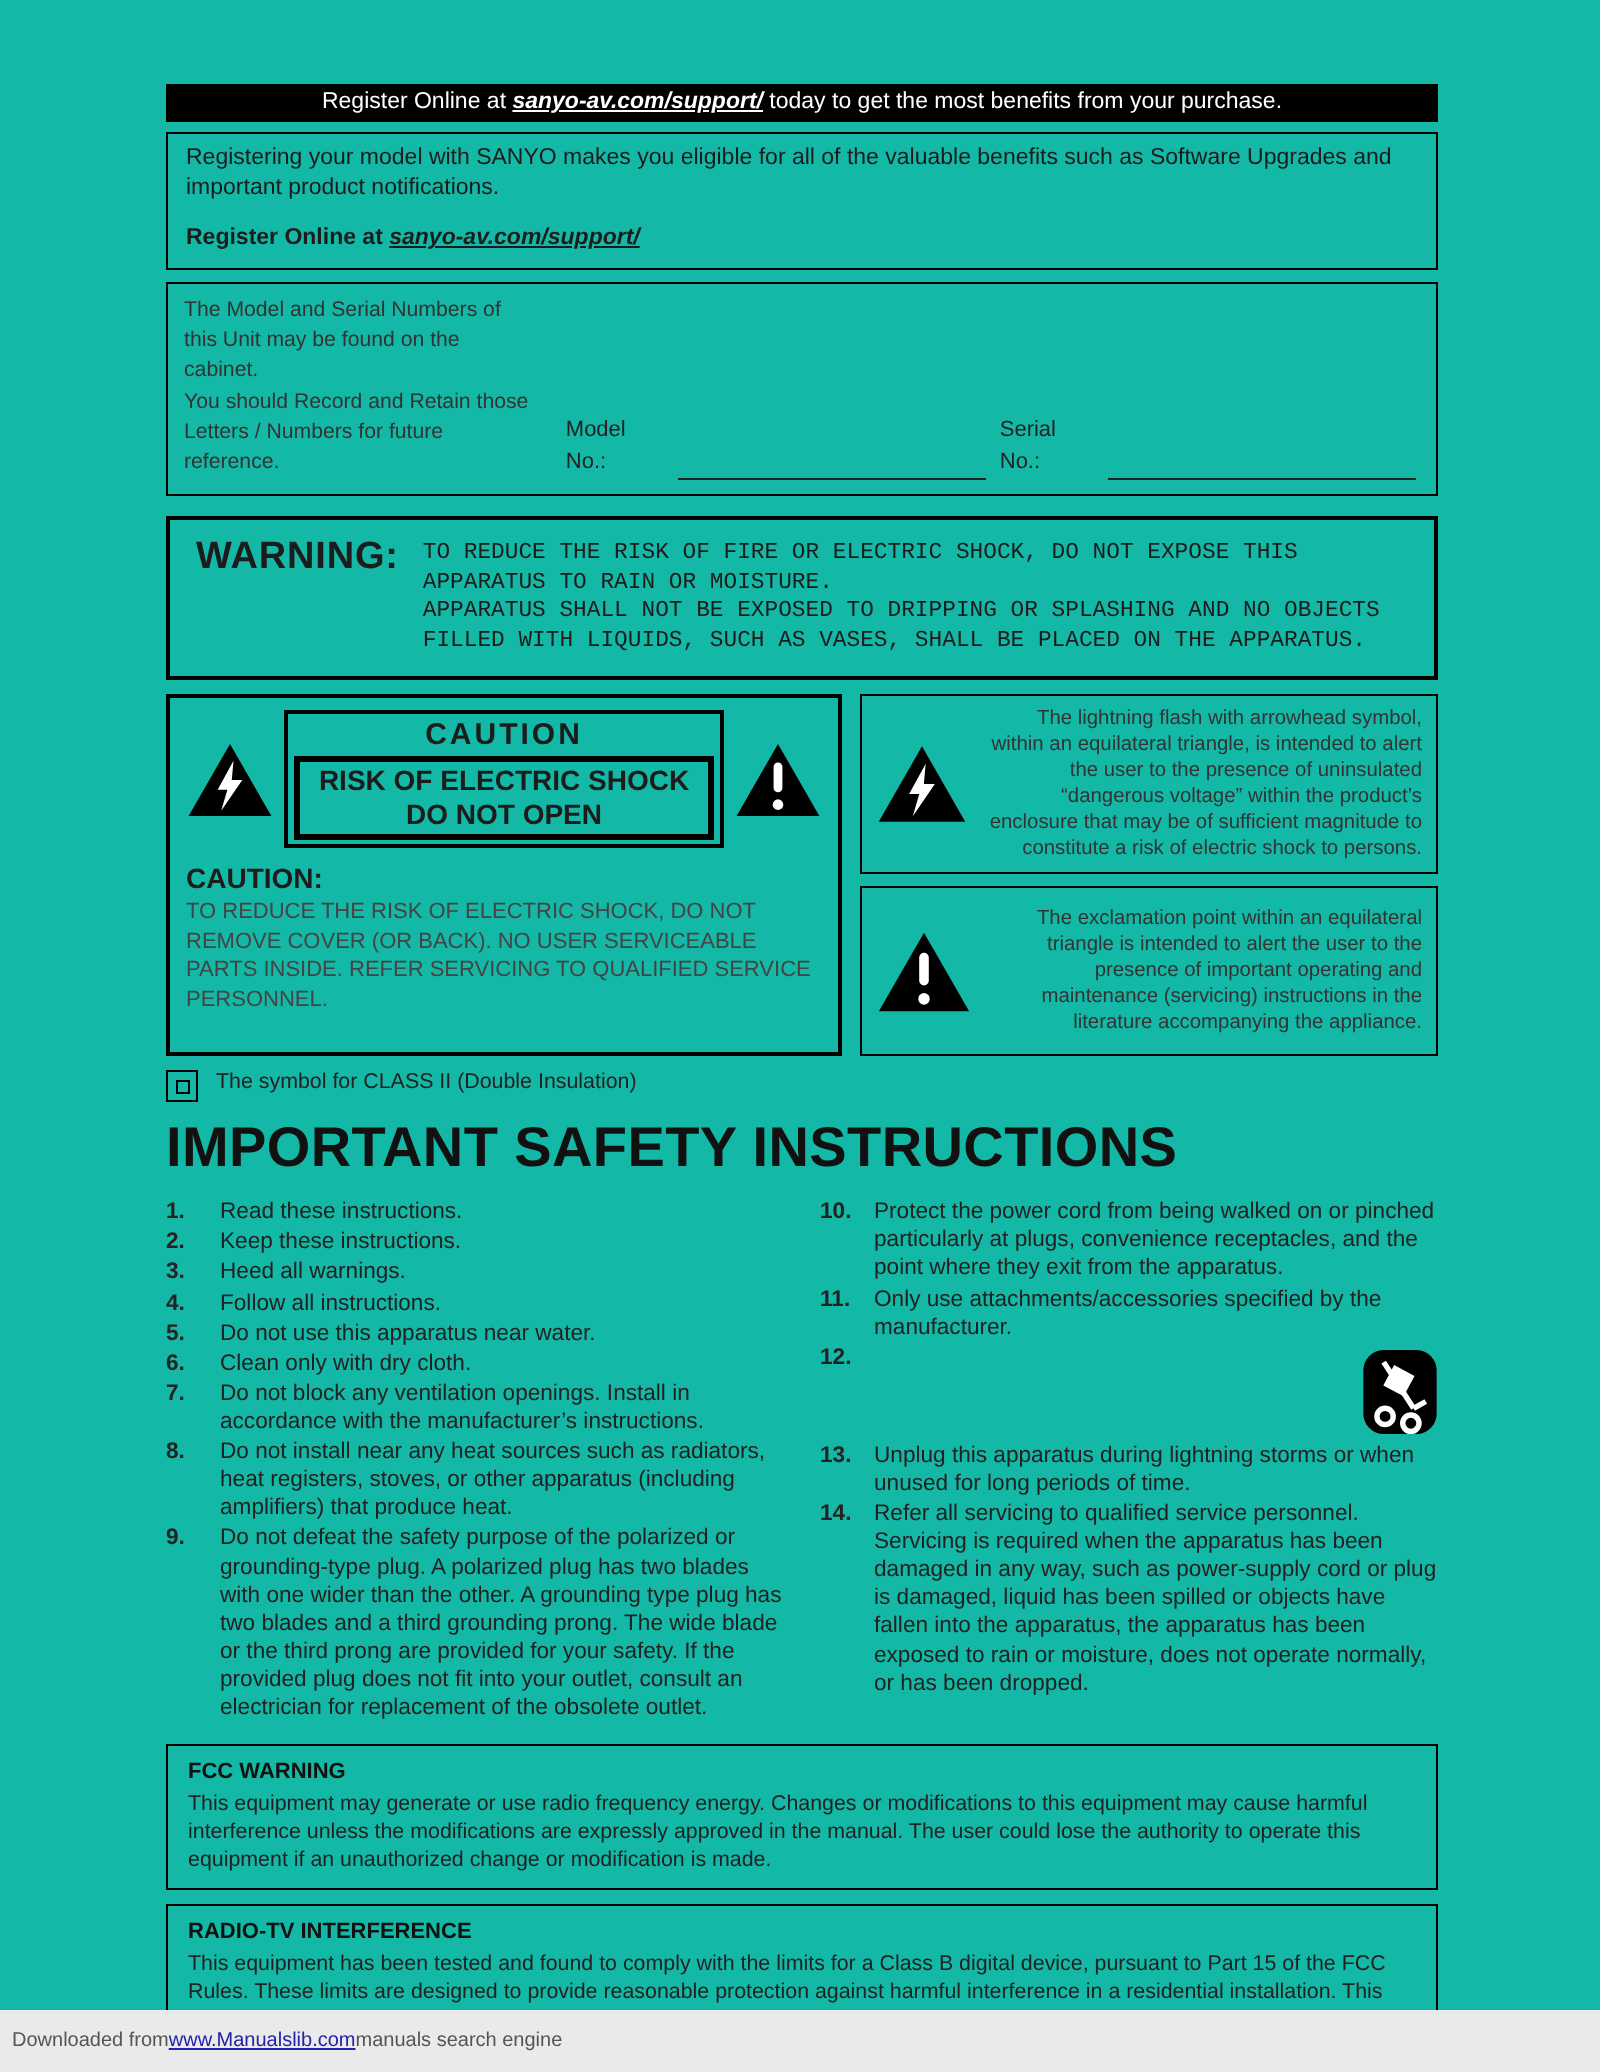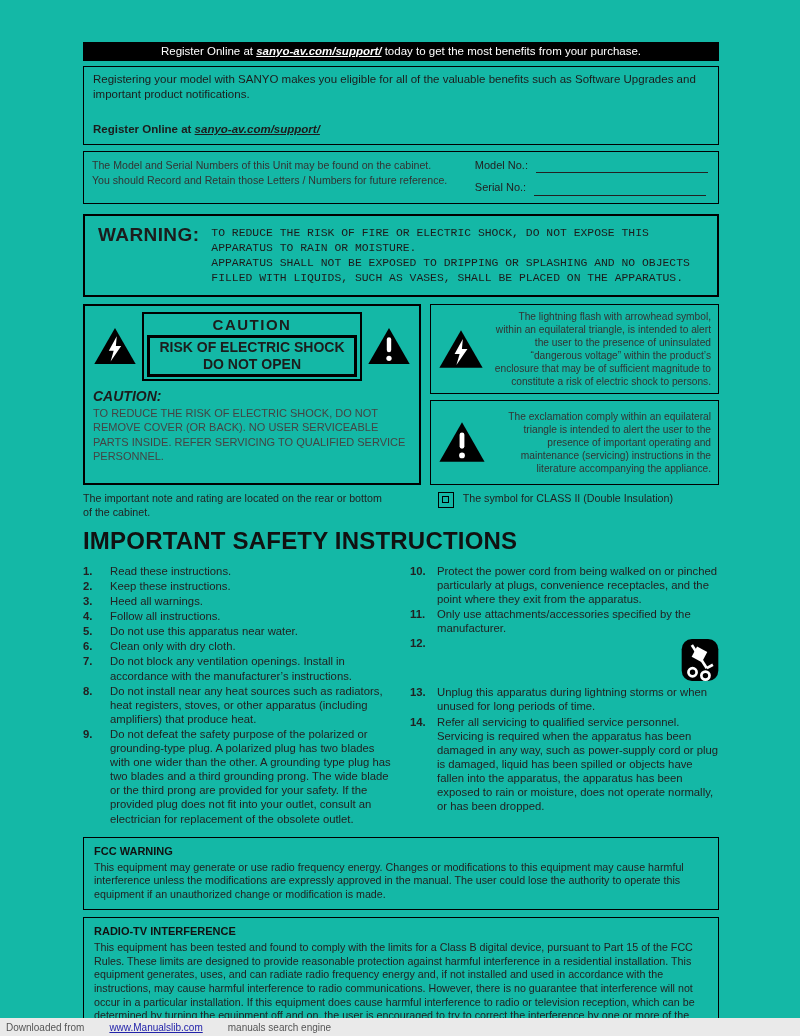--- a/index.html
+++ b/index.html
@@ -6,67 +6,67 @@
   html,body { background:#fff; }
   body { font-family:"Liberation Sans","DejaVu Sans",sans-serif; color:#1c1c1c; }
   .page { position:relative; width:800px; height:1036px; background:#14b8a6; overflow:hidden; }
   .content { position:absolute; left:83px; top:42px; width:636px; }
 
   .banner { background:#000; color:#fff; text-align:center; font-size:11.5px; padding:3px 0 4px; }
   .url { font-style:italic; font-weight:bold; text-decoration:underline; cursor:pointer; }
 
   .box { border:1px solid #000; }
   .register-box { margin-top:5px; padding:5px 9px 6px; font-size:11.5px; line-height:1.32; }
-  .register-box .cta { font-weight:bold; margin-top:20px; }
+  .register-box .cta { font-weight:bold; margin-top:10px; }
 
   .model-box { margin-top:6px; padding:6px 8px 7px; display:flex; justify-content:space-between; font-size:10.6px; color:#333; line-height:1.45; }
-  .ms-right { display:flex; flex-direction:column; gap:7px; padding-right:2px; font-size:11px; color:#222;margin-left:17px; }
+  .ms-right { display:flex; flex-direction:row; gap:7px; padding-right:2px; font-size:11px; color:#222;margin-left:17px; }
   .ms-row { display:flex; align-items:flex-end; gap:8px; }
   .blank-line { display:inline-block; width:172px; border-bottom:1px solid #222; height:12px; }
 
   .warning-box { margin-top:10px; border:2px solid #000; padding:8px 10px 9px 13px; display:flex; }
   .warning-label { font-size:19px; font-weight:bold; letter-spacing:.4px; flex:none; }
   .warning-text { white-space:pre-line; font-size:11.4px; line-height:1.3; margin-left:12px; padding-top:2px;font-family:Liberation Mono, monospace; }
 
   .caution-row { margin-top:7px; display:flex; gap:9px; align-items:stretch; }
   .caution-left { width:338px; border:2px solid #000; padding:6px 8px 19px; flex:none; }
   .caution-graphic { display:flex; align-items:center; justify-content:center; gap:5px; }
   .caution-mid { border:2px solid #000; padding:2px 3px; text-align:center; flex:1; }
   .caution-title { font-weight:bold; font-size:15px; letter-spacing:1.5px; }
   .risk-box { border:3px solid #000; font-weight:bold; font-size:14px; line-height:1.22; margin-top:2px; padding:1px 2px; }
-  .caution-heading { font-weight:bold; font-size:14px; margin-top:7px;font-style:italic; }
+  .caution-heading { font-weight:bold; font-size:14px; margin-top:7px; }
   .caution-body { font-size:11px; line-height:1.32; color:#444; margin-top:2px; }
 
   .caution-right { flex:1; display:flex; flex-direction:column; gap:6px; }
   .note-box { padding:5px 7px; display:flex; gap:8px; align-items:center; flex:1;text-align:right; }
   .note-text { font-size:10.2px; line-height:1.28; color:#333; }
   .tri-icon { flex:none; }
 
   .note-row { margin-top:7px; display:flex; justify-content:space-between; font-size:10.7px; color:#222; }
   .cabinet-note { width:300px; line-height:1.3; }
   .class2 { display:flex; gap:9px; padding-right:46px; }
   .class2-symbol { width:16px; height:16px; border:1.6px solid #000; display:flex; align-items:center; justify-content:center; flex:none; }
   .class2-symbol .inner { width:7px; height:7px; border:1.6px solid #000; display:block; }
 
-  h1.title { margin-top:7px; font-size:24px; font-weight:bold; letter-spacing:.2px; color:#111; }
+  h1.title { margin-top:7px; font-size:28px; font-weight:bold; letter-spacing:.2px; color:#111; }
 
   .instructions { margin-top:9px; display:flex; gap:18px; font-size:11.3px; line-height:1.25; color:#222; }
   .col { flex:1; }
   .item { display:flex; margin-bottom:1px; }
   .num { width:27px; font-weight:bold; flex:none; }
   .txt { flex:1; display:block; }
   .cart-icon { float:right; width:38px; height:44px; margin:2px 0 2px 4px; }
 
   .fcc-box { margin-top:10px; padding:6px 10px 7px; font-size:10.7px; line-height:1.28; color:#222; }
   .box-title { font-weight:bold; font-size:11px; margin-bottom:3px; color:#111; }
   .radio-box { margin-top:7px; padding:6px 10px 7px; font-size:10.7px; line-height:1.28; color:#222; }
   .measure { margin-left:12px; }
   .mnum { font-weight:bold; margin-right:4px; }
 
-  .dl-strip { position:absolute; left:0; right:0; bottom:0; height:18px; background:#eaeaea; display:flex; align-items:center; padding-left:6px; font-size:10px; color:#555;gap:25px; }
+  .dl-strip { position:absolute; left:0; right:0; bottom:0; height:31px; background:#eaeaea; display:flex; align-items:center; padding-left:6px; font-size:10px; color:#555; }
   .dl-link { color:#2222aa; text-decoration:underline; font-size:10px; cursor:pointer; }
 </style>
 </head>
 <body>
 
 <div class="page">
   <div class="content">
 
     <div class="banner"><span>Register Online at </span><span class="url">sanyo-av.com/support/</span><span> today to get the most benefits from your purchase.</span></div>
 
@@ -131,27 +131,26 @@
               <path d="M54 22 L36 55 L47 55 L40 79 L64 44 L52 44 Z" fill="#fff"></path>
             </svg>
           <div class="note-text">The lightning flash with arrowhead symbol, within an equilateral triangle, is intended to alert the user to the presence of uninsulated “dangerous voltage” within the product’s enclosure that may be of sufficient magnitude to constitute a risk of electric shock to persons.</div>
         </div>
         <div class="box note-box">
           <svg class="tri-icon" viewBox="0 0 100 88" width="48" height="44">
               <path d="M50 3 L97 85 L3 85 Z" fill="#000"></path>
               <rect x="45" y="24" width="10" height="34" rx="5" fill="#fff"></rect>
               <circle cx="50" cy="72" r="6" fill="#fff"></circle>
             </svg>
-          <div class="note-text">The exclamation comply within an equilateral triangle is intended to alert the user to the presence of important operating and maintenance (servicing) instructions in the literature accompanying the appliance.</div>
+          <div class="note-text">The exclamation point within an equilateral triangle is intended to alert the user to the presence of important operating and maintenance (servicing) instructions in the literature accompanying the appliance.</div>
         </div>
       </div>
     </div>
 
     <div class="note-row">
-      <div class="cabinet-note">The important note and rating are located on the rear or bottom of the cabinet.</div>
       <div class="class2">
         <span class="class2-symbol">
             <span class="inner"></span>
           </span>
         <span>The symbol for CLASS II (Double Insulation)</span>
       </div>
     </div>
 
     <h1 class="title">IMPORTANT SAFETY INSTRUCTIONS</h1>
 

